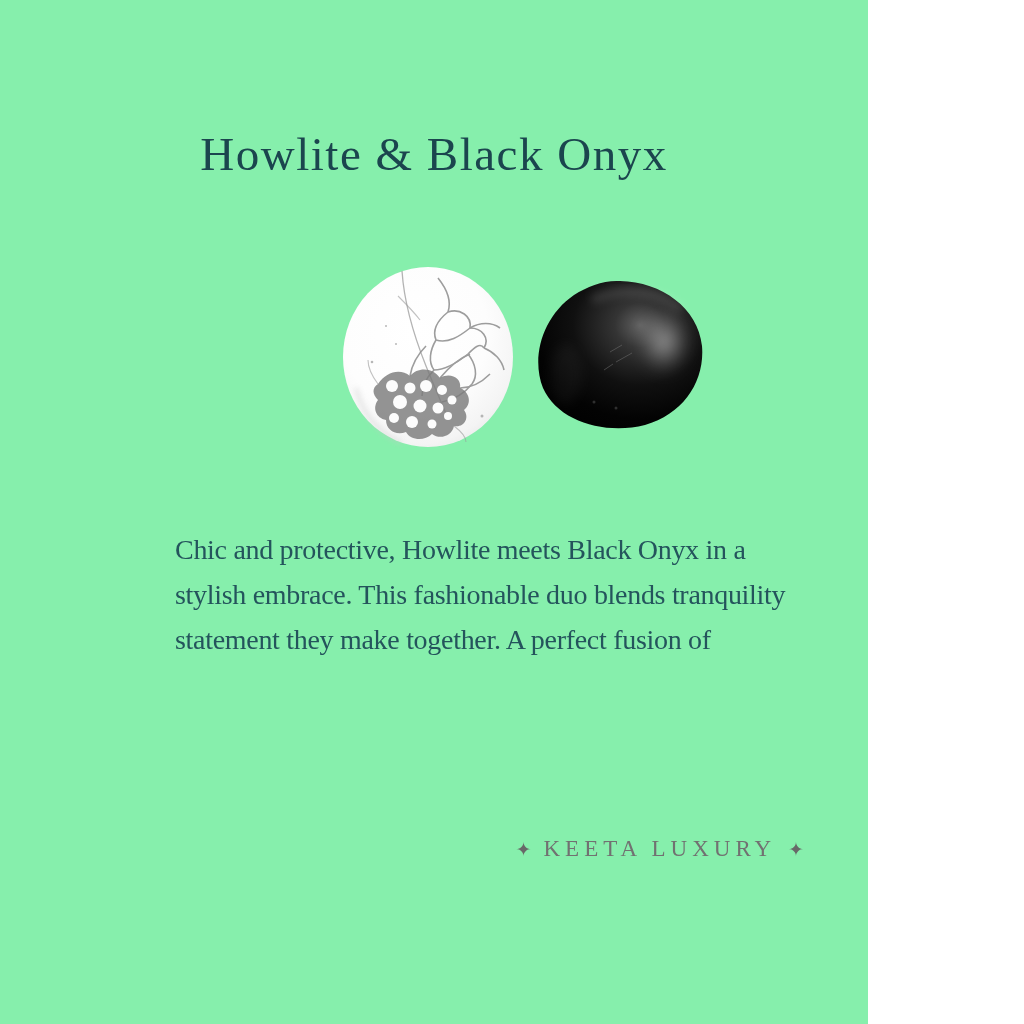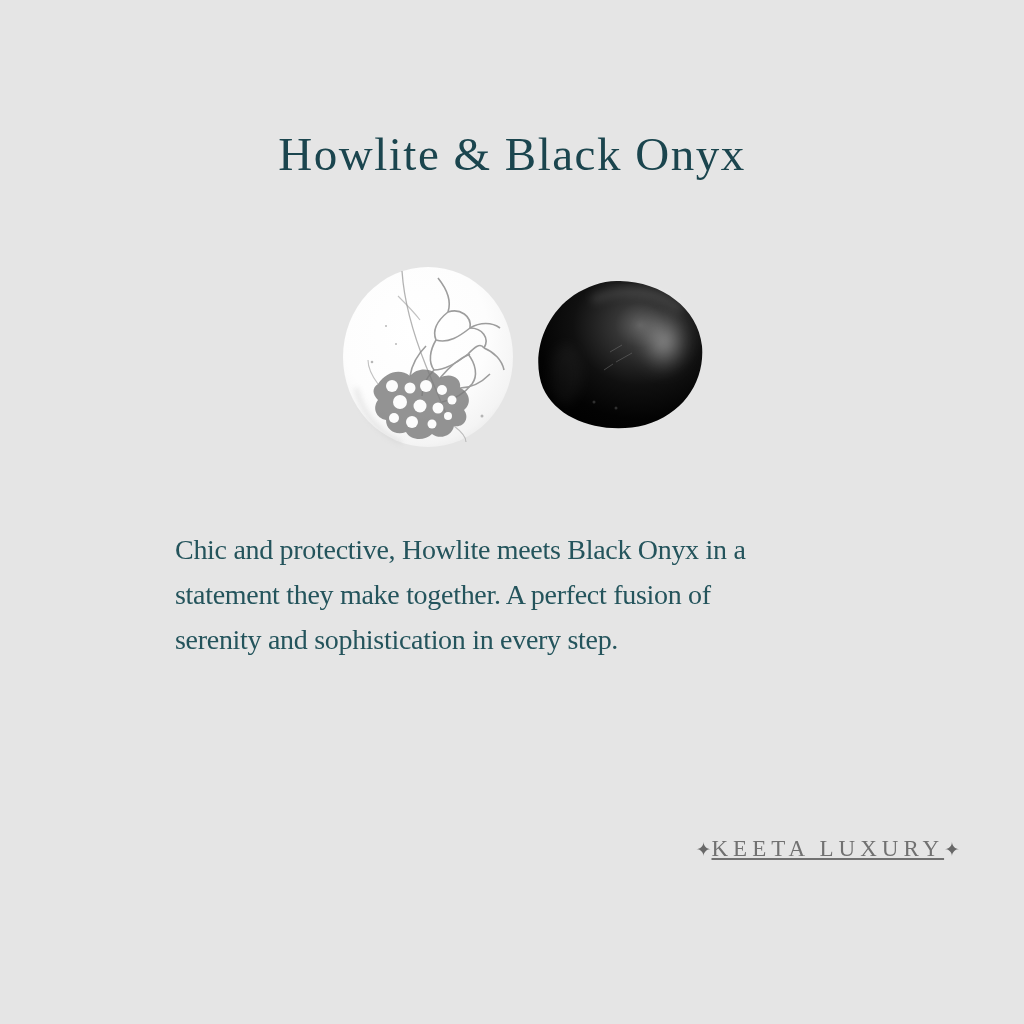--- a/index.html
+++ b/index.html
@@ -3,22 +3,22 @@
 <meta charset="utf-8">
 <style>
   html, body { margin: 0; padding: 0; }
   body {
     width: 1024px; height: 1024px;
     background: #ffffff;
     font-family: "Liberation Serif", serif;
   }
   .page {
     position: relative;
-    width: 1024px; height: 1024px;
-    background: #e5e5e5;
+    width: 868px; height: 1024px;
+    background: #86efac;
     overflow: hidden;
   }
   .title {
     position: absolute;
     top: 127px; left: 0; right: 0;
     text-align: center;
     font-family: "Liberation Serif", serif;
     font-weight: 400;
     font-size: 47px;
     letter-spacing: 1.5px;
@@ -42,22 +42,21 @@
     position: absolute;
     right: 64px; top: 836px;
     display: flex;
     align-items: center;
     font-family: "Liberation Serif", serif;
     font-size: 23px;
     color: #717171;
   }
   .brand .brand-name {
     letter-spacing: 5px;
-    margin: 0 0;
-    text-decoration: underline;
+    margin: 0 12px;
   }
   .brand .sparkle {
     font-size: 19px;
     color: #686868;
   }
   .handle {
     position: absolute;
     top: 930px; left: 0; right: 0;
     text-align: center;
     font-family: "DejaVu Sans", sans-serif;
@@ -166,22 +165,22 @@
       </g>
       <g fill="#3a3a3a" opacity="0.8">
         <circle cx="62" cy="124" r="1.5"></circle>
         <circle cx="84" cy="130" r="1.5"></circle>
       </g>
     </svg>
   </div>
 
   <div class="description">
     <div class="line">Chic and protective, Howlite meets Black Onyx in a</div>
+    <div class="line">stylish embrace. This fashionable duo blends tranquility</div>
     <div class="line">statement they make together. A perfect fusion of</div>
-    <div class="line">serenity and sophistication in every step.</div>
   </div>
 
   <div class="brand">
     <span class="sparkle">✦</span>
     <span class="brand-name">KEETA LUXURY</span>
     <span class="sparkle">✦</span>
   </div>
 
 
 </div>

